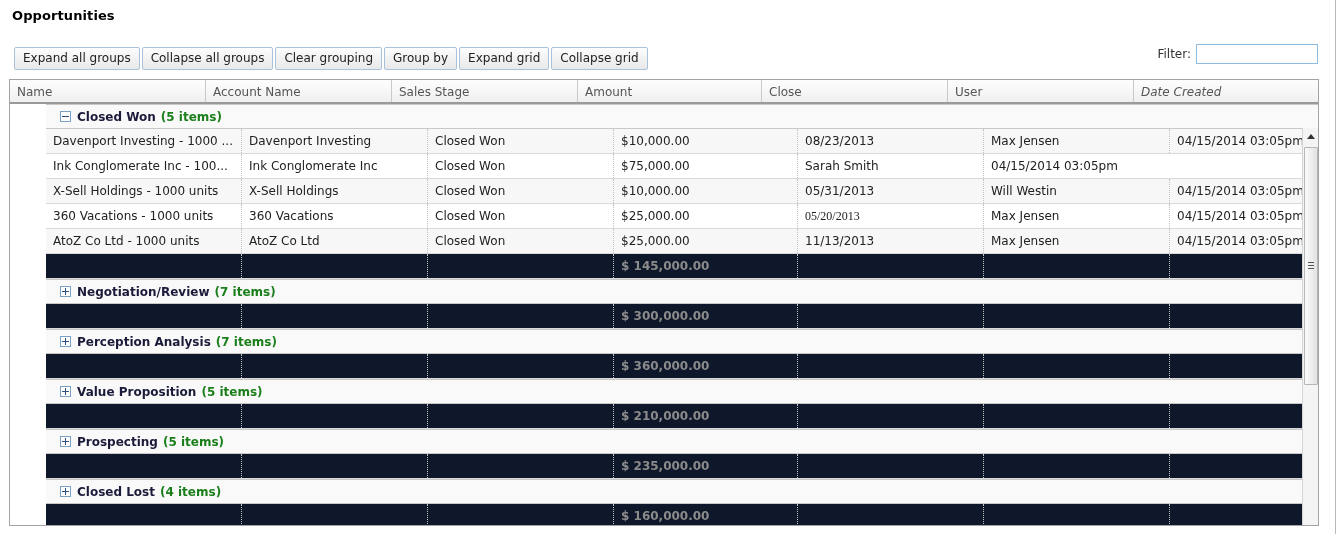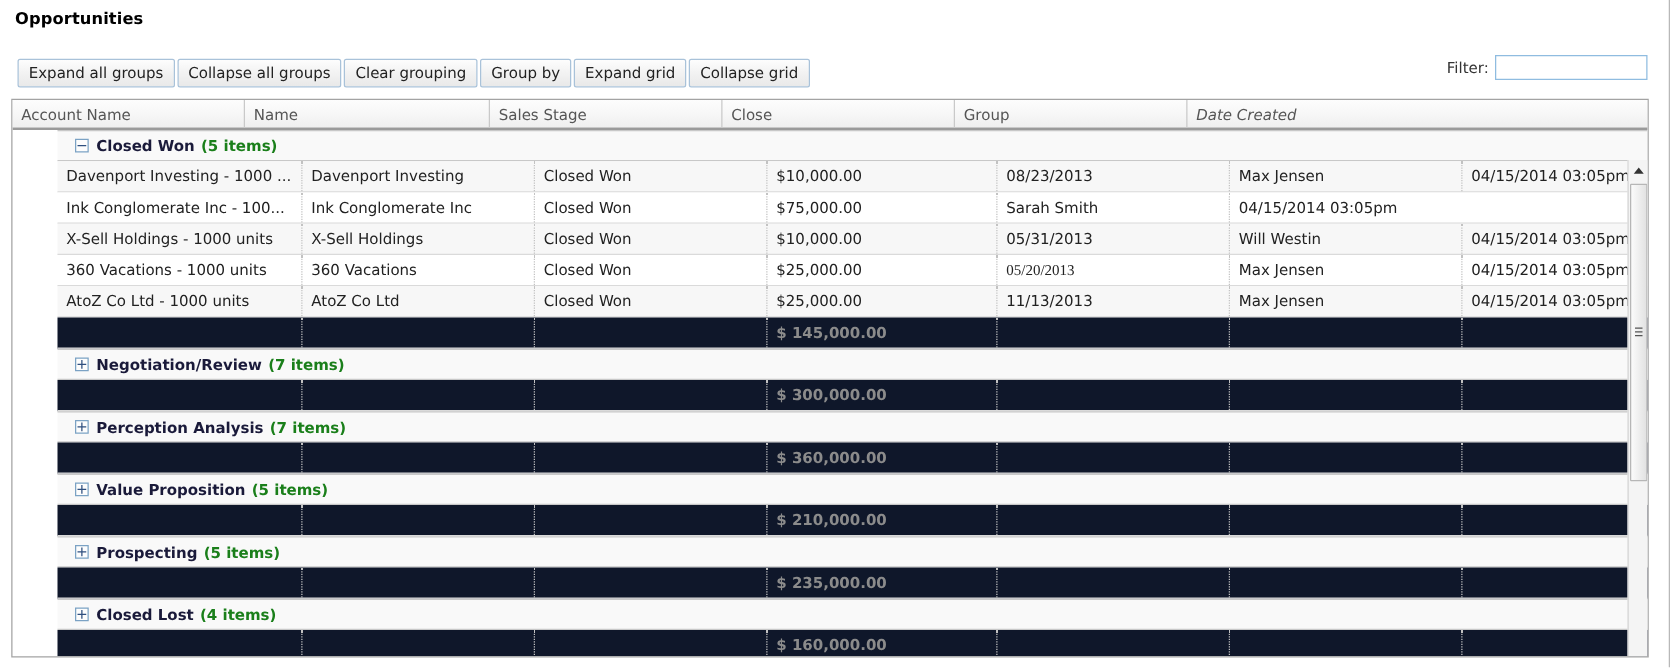--- a/index.html
+++ b/index.html
@@ -281,25 +281,26 @@
       <button class="tb-btn">Collapse grid</button>
     </div>
 
   <div class="filter-wrap">
     <span class="filter-label">Filter:</span>
     <input class="filter-input" type="text" value="" style="">
   </div>
 
   <div class="grid">
     <div class="grid-head">
+        <div class="hcell" style="width: 196px;">Name</div>
         <div class="hcell" style="width: 186px;">Account Name</div>
-        <div class="hcell" style="width: 196px;">Name</div>
         <div class="hcell" style="width: 186px;">Sales Stage</div>
+        <div class="hcell" style="width: 184px;">Amount</div>
         <div class="hcell" style="width: 186px;">Close</div>
-        <div class="hcell" style="width: 186px;">Group</div>
+        <div class="hcell" style="width: 186px;">User</div>
         <div class="hcell" style="width: 169px;">Date Created</div>
       </div>
     <div class="grid-body">
       <div class="grid-rows">
           <div class="group-row">
             <span class="tog"></span>
             <span class="group-title">Closed Won</span>
             <span class="group-count">(5 items)</span>
           </div>
           <div class="row alt">

